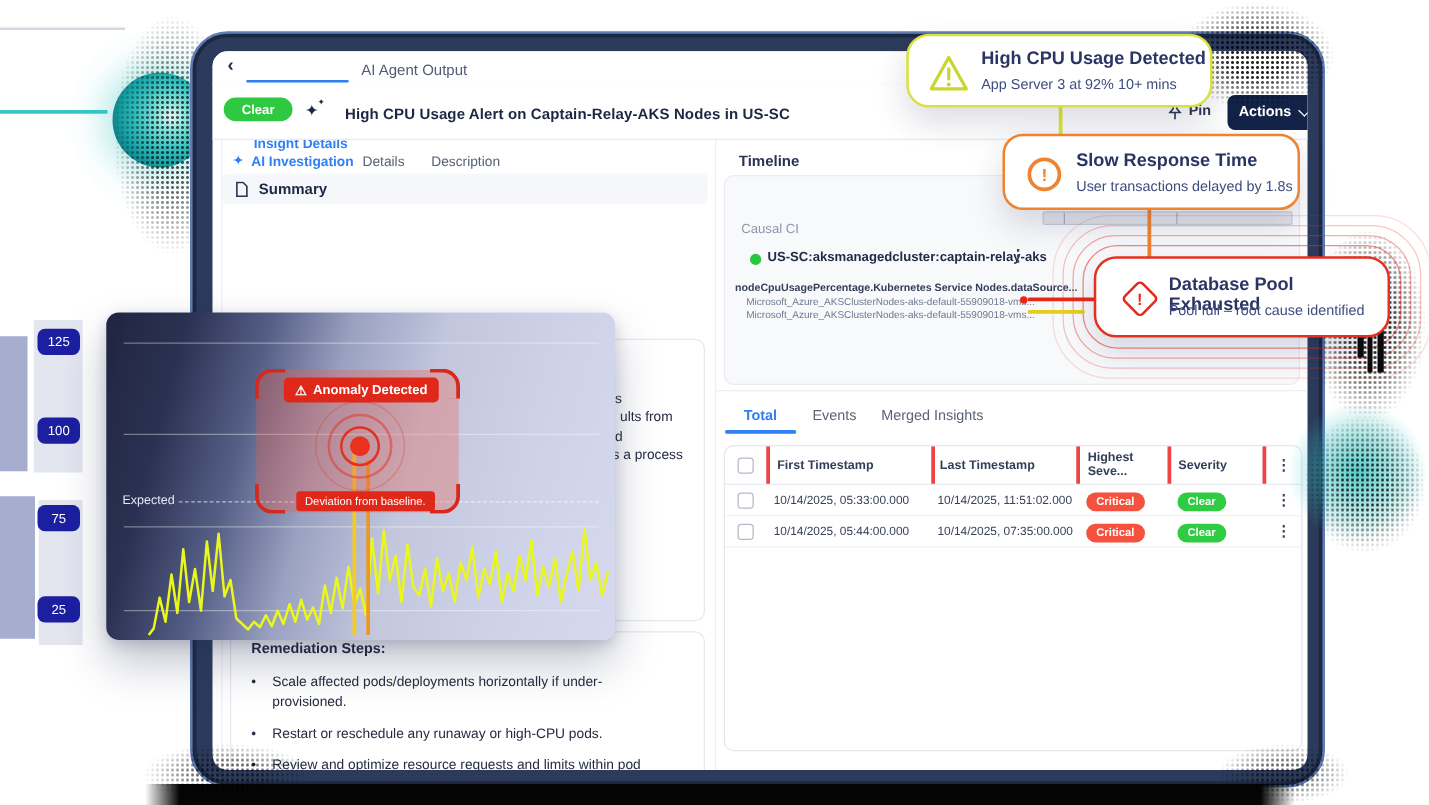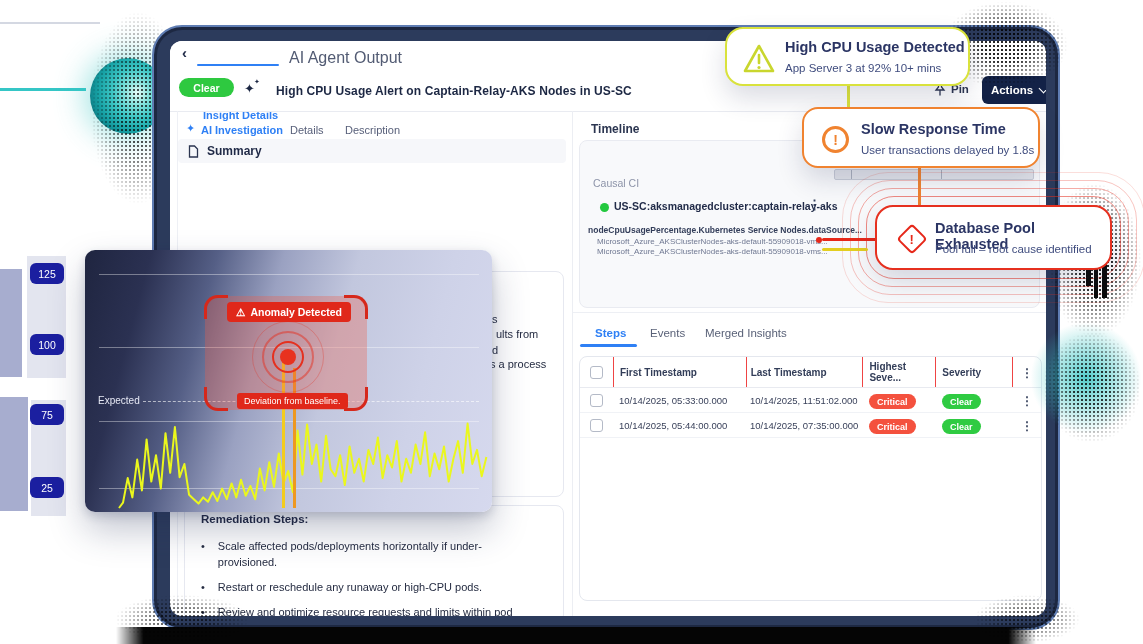--- a/index.html
+++ b/index.html
@@ -35,21 +35,21 @@
   
   .laptop{left:152px;top:25px;width:908px;height:605px;background:#2c3b5c;border:2px solid #5f7db3;
     border-radius:30px;box-sizing:border-box;z-index:2;box-shadow:inset 0 0 0 3px rgba(18,26,46,.55);}
   .screen{left:170px;top:41px;width:876px;height:575px;background:#fff;border-radius:12px;overflow:hidden;z-index:3;}
 
   
   .toolbar{left:0;top:0;width:876px;height:25.5px;border-bottom:1px solid #e9ebf1;background:#fff;}
   .back{left:12px;top:3px;font-size:15px;font-weight:bold;color:#222c49;cursor:default;}
   .tab1{left:33px;top:20px;font-size:11px;font-weight:700;color:#2f80f5;margin-top:48px;}
   .tab1-ul{left:27px;top:22.5px;width:82px;height:2.5px;background:#2f80f5;border-radius:2px;}
-  .tab2{left:119px;top:8px;font-size:16px;color:#525b73;}
+  .tab2{left:119px;top:8px;font-size:12px;color:#525b73;}
 
   
   .titlebar{left:0;top:26px;width:876px;height:44px;border-bottom:1px solid #e9ebf1;background:#fff;}
   .clear-pill{left:9px;top:11px;width:55px;height:19px;border-radius:10px;background:#2ec940;color:#fff;
     font-size:10.5px;font-weight:700;display:flex;align-items:center;justify-content:center;}
   .t-spark{left:74px;top:14px;font-size:13px;color:#1c2743;}
   .spark-mini{position:absolute;font-size:7px;left:10px;top:-3px;}
   .p-title{left:106px;top:17px;font-size:12px;font-weight:600;color:#1c2743;letter-spacing:.1px;}
   .pin-group{left:764px;top:15px;display:flex;align-items:center;gap:5px;font-size:11.5px;color:#2c3550;font-weight:600;}
   .actions-btn{left:812px;top:9px;width:74px;height:28px;background:#132247;border-radius:6px;color:#fff;
@@ -102,21 +102,21 @@
   .trow{display:flex;align-items:center;}
   .thead{height:30px;border-bottom:1px solid #e8eaf0;}
   .tr{height:24px;border-bottom:1px solid #f0f2f6;}
   .c0{width:33px;display:flex;justify-content:center;}
   .c1{width:133px;padding-left:6px;box-sizing:border-box;}
   .c2{width:117px;padding-left:4px;box-sizing:border-box;}
   .c3{width:73px;padding-left:6px;box-sizing:border-box;}
   .c4{width:77px;padding-left:6px;box-sizing:border-box;}
   .c5{width:28px;text-align:center;}
   .thead .hc{font-size:10px;font-weight:700;color:#323d58;}
-  .thead .c0,.thead .c1,.thead .c2,.thead .c3,.thead .c4{border-right:1px solid #ef4444;align-self:stretch;display:flex;align-items:center;}
+  .thead .c0,.thead .c1,.thead .c2,.thead .c3,.thead .c4{border-right:3px solid #ef4444;align-self:stretch;display:flex;align-items:center;}
   .thead .c0{justify-content:center;}
   .ts{font-size:9.5px;color:#39415a;}
   .cb{width:13px;height:13px;border:1.5px solid #b4bac7;border-radius:3px;background:#fff;box-sizing:border-box;cursor:pointer;}
   .pillbadge{height:15px;border-radius:8px;color:#fff;font-size:9px;font-weight:600;display:inline-flex;align-items:center;padding:0 8px;}
   .kebab{font-size:12px;color:#3a4560;font-weight:bold;cursor:pointer;line-height:1;}
   .tfoot{position:absolute;left:0;right:0;bottom:0;height:25px;background:#f5f6f8;border-top:1px solid #e5e8ee;
     display:flex;align-items:center;justify-content:flex-end;padding-right:12px;font-size:10.5px;color:#3a4458;}
 
   
   .lav{background:#a7adcf;z-index:4;}
@@ -262,21 +262,21 @@
       <div class="abs tl-causal">Causal CI</div>
       <div class="abs tl-dot"></div>
       <div class="abs tl-node">US-SC:aksmanagedcluster:captain-relay-aks</div>
       <div class="abs tl-kebab">⋮</div>
       <div class="abs tl-metric">nodeCpuUsagePercentage.Kubernetes Service Nodes.dataSource...</div>
       <div class="abs tl-child" style="left:17px;top:96px;">Microsoft_Azure_AKSClusterNodes-aks-default-55909018-vms...</div>
       <div class="abs tl-child" style="left:17px;top:106px;">Microsoft_Azure_AKSClusterNodes-aks-default-55909018-vms...</div>
     </div>
     <div class="abs rp-divider"></div>
 
-    <div class="abs atab1">Steps</div>
+    <div class="abs atab1">Total</div>
     <div class="abs atab-ul"></div>
     <div class="abs atab2">Events</div>
     <div class="abs atab3">Merged Insights</div>
 
     <div class="abs tbl">
       <div class="trow thead">
         <div class="c0">
             <span class="cb"></span>
           </div>
         <div class="c1 hc">First Timestamp</div>

